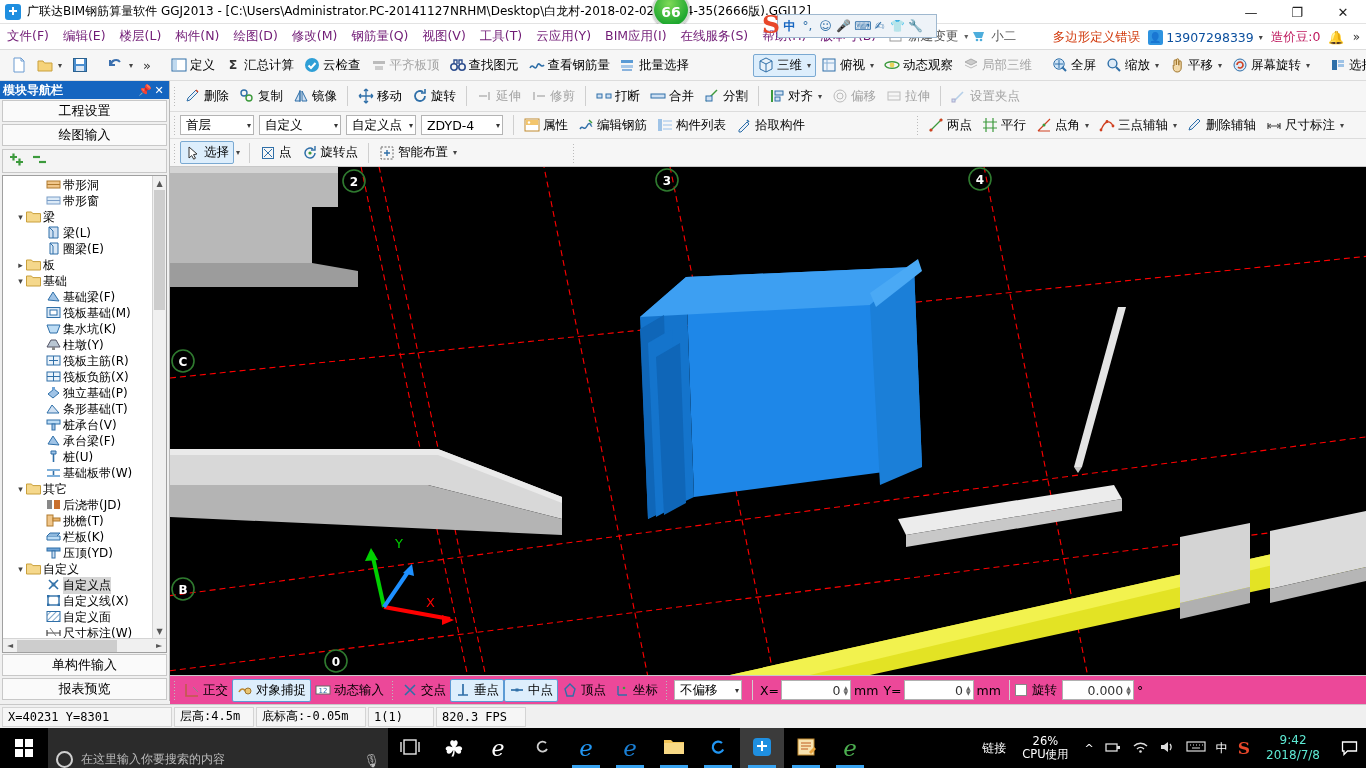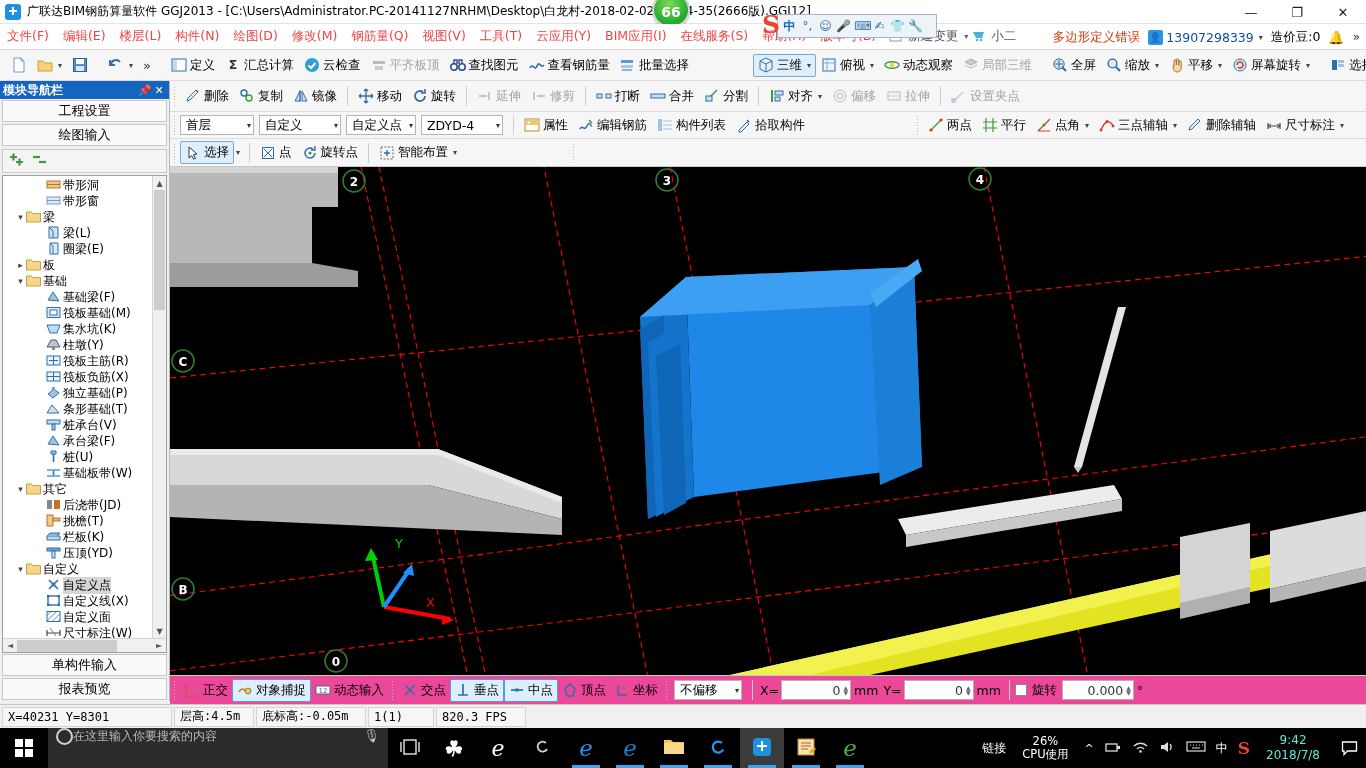--- a/index.html
+++ b/index.html
@@ -44,34 +44,34 @@
     padding-bottom: 6px;
     box-shadow: 0 1px 2px rgba(0,0,0,.3);
   }
 
   
   .menubar {
     position: absolute; top: 24px; left: 0; width: 1366px; height: 26px;
     background: #ffffff; display: flex; align-items: center;
     border-bottom: 1px solid #dcdcdc;
   }
-  .menu-item { padding: 3px 7px; font-size: 12.5px; color: #ef4444; white-space: nowrap; }
+  .menu-item { padding: 3px 7px; font-size: 12.5px; color: #701a75; white-space: nowrap; }
   .menu-extra { display: flex; align-items: center; gap: 4px; margin-left: 6px; opacity: .85; }
   .menu-extra .m-ic { width: 15px; height: 15px; }
   .menubar-right {
     position: absolute; right: 4px; top: 0; height: 26px;
     display: flex; align-items: center; gap: 8px;
   }
   .err-text { color: #d23b0e; font-size: 12.5px; white-space: nowrap; }
   .acct { display: flex; align-items: center; gap: 3px; font-size: 12.5px; color: #0b4f9e; }
   .acct-ic {
     width: 15px; height: 15px; background: #2e93e0; border-radius: 2px;
     display:flex;align-items:center;justify-content:center;color:#fff;font-size:10px;
   }
-  .beans { font-size: 12.5px; color: #000000; }
+  .beans { font-size: 12.5px; color: #be185d; }
   .bell { color: #2e93e0; font-size: 13px; }
   .chev-more { color: #333; font-size: 12px; padding-right: 2px; }
 
   
   .ime-bar {
     position: absolute; left: 777px; top: 14px; width: 160px; height: 24px;
     background: #eef3f8; border: 1px solid #9fb8cf;
     display: flex; align-items: center; gap: 3px; padding: 0 4px; z-index: 40;
   }
   .ime-ic { font-size: 12px; color: #2f6fa8; width: 15px; text-align:center; }
@@ -217,22 +217,22 @@
   .taskbar {
     position: absolute; top: 728px; left: 0; width: 1366px; height: 40px;
     background: #000000; display: flex; align-items: center;
   }
   .start {
     width: 48px; height: 40px; display: flex; align-items: center; justify-content: center;
   }
   .winlogo { width: 18px; height: 18px; display: grid; grid-template-columns: 8px 8px; grid-template-rows: 8px 8px; gap: 2px; }
   .winlogo i { background: #fff; display: block; }
   .searchbox {
-    width: 340px; height: 40px; background: #2b2b2b; display: flex; align-items: flex-start;
-    padding: 0 8px; 
+    width: 340px; height: 40px; background: #2b2b2b; display: flex; align-items: flex-end;
+    padding: 0 8px; gap: 8px;
   }
   .cortana { width: 17px; height: 17px; border: 2px solid #cfcfcf; border-radius: 50%; }
   .searchtxt { color: #b9b9b9; font-size: 12px; flex: 1; }
   .mic { color: #bdbdbd; font-size: 13px; }
   .tbapp {
     width: 44px; height: 40px; display: flex; align-items: center; justify-content: center;
     position: relative;
   }
   .tbapp.active { background: #3b3b3b; }
   .tbapp.running::after {

